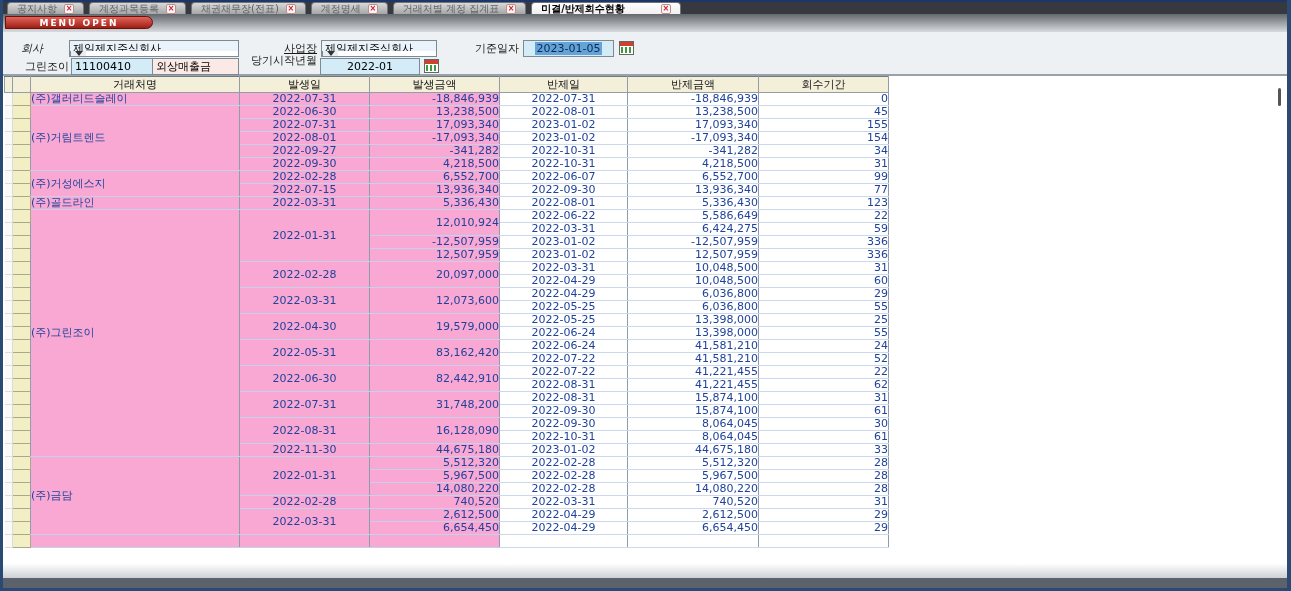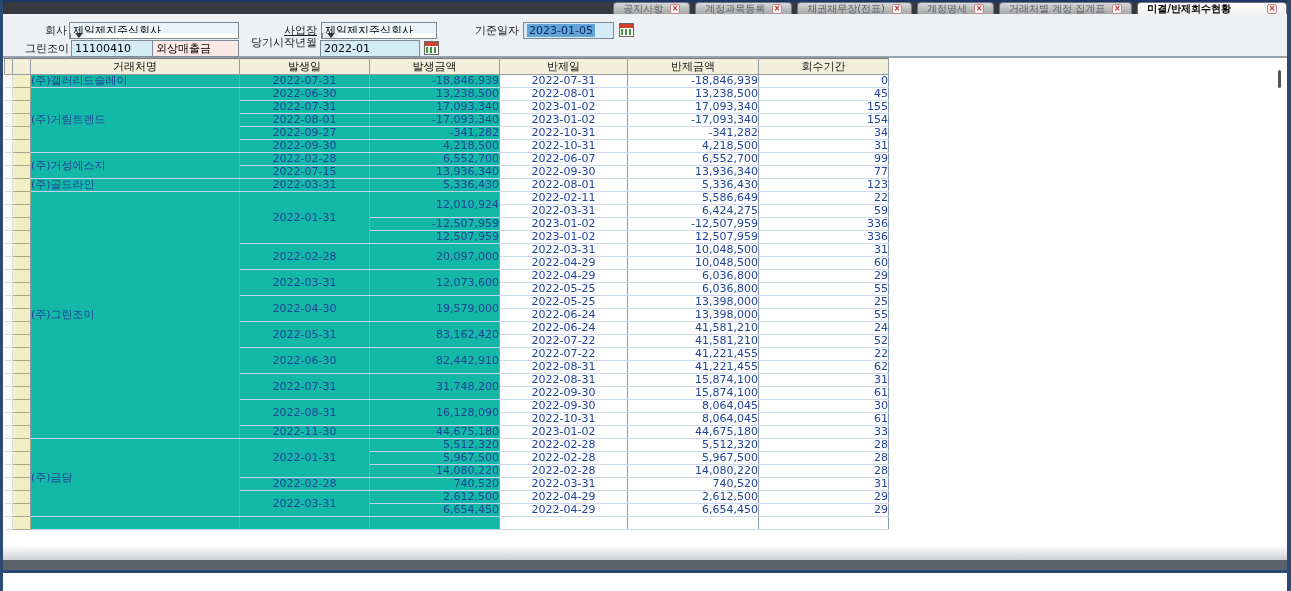--- a/index.html
+++ b/index.html
@@ -2,61 +2,61 @@
 <html><head>
 <meta charset="utf-8">
 <style>
   html,body{margin:0;padding:0;background:#9aa2ac;}
   *{box-sizing:border-box;}
   body{font-family:"DejaVu Sans","Liberation Sans",sans-serif;}
   .window{position:relative;width:1291px;height:591px;background:#ffffff;overflow:hidden;
           border-left:3px solid #2a4a74;border-right:4px solid #2a4a74;}
   
   .tabbar{height:14px;background:#36393f;border-top:2px solid #1c3766;
-          display:flex;align-items:flex-end;padding-left:4px;gap:5px;justify-content:flex-end;}
+          display:flex;align-items:flex-end;padding-left:4px;gap:5px;}
   .tab{height:12px;display:flex;align-items:center;gap:7px;padding:0 9px;
        border:1px solid #6f7479;border-bottom:none;border-radius:4px 4px 0 0;
        background:linear-gradient(#d9d9d9,#a6a6a6);color:#5c6066;font-size:10px;
        white-space:nowrap;cursor:default;}
   .tab.active{background:linear-gradient(#ffffff,#efefef);color:#000;font-weight:bold;gap:36px;}
   .tab .x{display:inline-block;width:10px;height:10px;background:#f5f5f5;border:1px solid #c58a8a;
           color:#cc2222;font-size:8px;line-height:8px;text-align:center;border-radius:2px;font-weight:bold;}
   
   .menustrip{position:relative;height:18px;background:linear-gradient(#63686e,#d7dbdf);}
   .menu-btn{position:absolute;left:2px;top:2px;width:148px;height:13px;
             background:linear-gradient(#e2635a,#9c1f16);border:1px solid #6e0f09;
             border-radius:0 9px 9px 0;color:#fff;font-size:9px;font-weight:bold;
             letter-spacing:2px;display:flex;align-items:center;justify-content:center;}
   
   .formarea{position:relative;height:44px;background:#eef1f3;border-bottom:2px solid #98a2aa;font-size:11px;}
   .f-label{position:absolute;height:16px;line-height:16px;text-align:right;color:#1a1a1a;}
   .f-input{position:absolute;height:17px;border:1px solid #7d8a94;background:#fff;
            font-size:11px;line-height:15px;padding:0 3px;overflow:hidden;white-space:nowrap;}
   .cyan{background:#d3ecf7;}
   .pink{background:#fbe9e5;}
-  .center{text-align:left;}
+  .center{text-align:center;}
   .combo{position:absolute;height:17px;border:1px solid #7d8a94;background:#fff;display:flex;flex-direction:column;}
   .combo .val{flex:1;font-size:11px;line-height:15px;padding:0 3px;background:#eaf3fa;overflow:hidden;white-space:nowrap;}
   .combo .arr{width:16px;border-left:1px solid #7d8a94;background:#e9eef2;display:flex;align-items:center;justify-content:center;}
   .tri{width:0;height:0;border-left:4px solid transparent;border-right:4px solid transparent;border-top:5px solid #333;}
   .sel{background:#64a3d8;color:#082a55;padding:0 2px;}
   .cal{position:absolute;width:15px;height:14px;border:1px solid #666;background:#fff;}
   .cal::before{content:"";display:block;height:4px;background:#d04030;}
   .cal::after{content:"";display:block;height:6px;margin:1px 1px 0 1px;
               background:repeating-linear-gradient(90deg,#3c9a3c 0 2px,#fff 2px 4px);}
   
   .content{position:relative;height:488px;background:#fff;overflow:hidden;}
   table.grid{position:absolute;left:1px;top:0;border-collapse:collapse;table-layout:fixed;
              width:884px;font-size:11px;}
   table.grid th{background:#f3efd9;border:1px solid #949ca6;border-top-color:#6f7a86;
                 height:13px;color:#111;font-weight:normal;font-size:11px;padding:0;white-space:nowrap;overflow:hidden;}
   table.grid td{height:12.7px;line-height:12px;padding:0;white-space:nowrap;overflow:hidden;}
   td.strip{background:#fafafa;border:1px solid #dcdcdc;border-left:none;}
   td.yl{background:#f1efc3;border:1px solid #a9a98a;}
-  td.name,td.odate,td.oamt{background:#14b8a6;color:#20439a;border:1px solid;border-color:#c3d2ea #8e9cb0;}
+  td.name,td.odate,td.oamt{background:#f9a8d4;color:#20439a;border:1px solid;border-color:#c3d2ea #8e9cb0;}
   td.sdate,td.samt,td.days{background:#ffffff;color:#20439a;border:1px solid;border-color:#ccd8ec #8e9cb0;}
   td.name{text-align:left;padding-left:5px;}
   td.odate,td.sdate{text-align:center;margin-top:30px;}
   td.oamt,td.samt,td.days{text-align:right;padding-right:4px;}
   .vthumb{position:absolute;right:6px;top:12px;width:3px;height:18px;background:#555;border-radius:2px;}
   
   .bstrip{height:14px;background:linear-gradient(#fdfdfd,#cdd1d5);}
   .bbar{height:10px;background:#5b626c;}
   .bborder{height:3px;background:#2a4a74;}
 </style>
@@ -85,23 +85,26 @@
     <div class="tab">
       <span>거래처별 계정 집계표</span>
       <span class="x">×</span>
     </div>
     <div class="tab active">
       <span>미결/반제회수현황</span>
       <span class="x">×</span>
     </div>
   </div>
 
+  <div class="menustrip">
+    <div class="menu-btn">MENU OPEN</div>
+  </div>
 
   <div class="formarea">
-    <div class="f-label" style="left:24px;top:9px;width:40px;">회사</div>
+    <div class="f-label" style="left:0;top:9px;width:40px;font-style:italic;">회사</div>
     <div class="combo" style="left:66px;top:8px;width:170px;">
       <span class="val">제일제지주식회사</span>
       <span class="arr">
           <span class="tri"></span>
         </span>
     </div>
     <div class="f-label" style="left:262px;top:9px;width:52px;text-decoration:underline;">사업장</div>
     <div class="combo" style="left:318px;top:8px;width:116px;">
       <span class="val">제일제지주식회사</span>
       <span class="arr">
@@ -231,21 +234,21 @@
             <td class="sdate">2022-08-01</td>
             <td class="samt">5,336,430</td>
             <td class="days">123</td>
           </tr>
           <tr>
             <td class="strip"></td>
             <td class="yl"></td>
             <td class="name" rowspan="19">(주)그린조이</td>
             <td class="odate" rowspan="4">2022-01-31</td>
             <td class="oamt" rowspan="2">12,010,924</td>
-            <td class="sdate">2022-02-11</td>
+            <td class="sdate">2022-06-22</td>
             <td class="samt">5,586,649</td>
             <td class="days">22</td>
           </tr>
           <tr>
             <td class="strip"></td>
             <td class="yl"></td>
             <td class="sdate">2022-03-31</td>
             <td class="samt">6,424,275</td>
             <td class="days">59</td>
           </tr>

